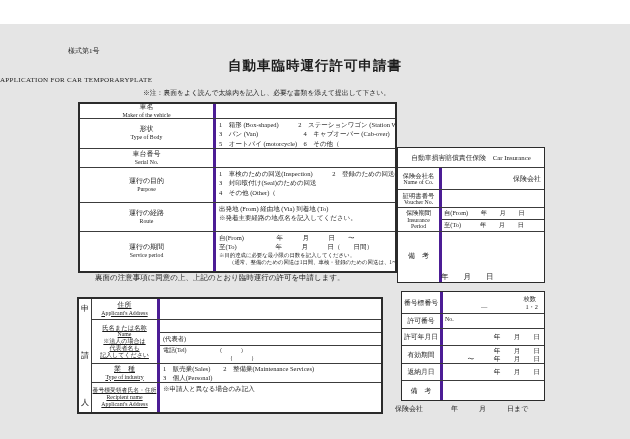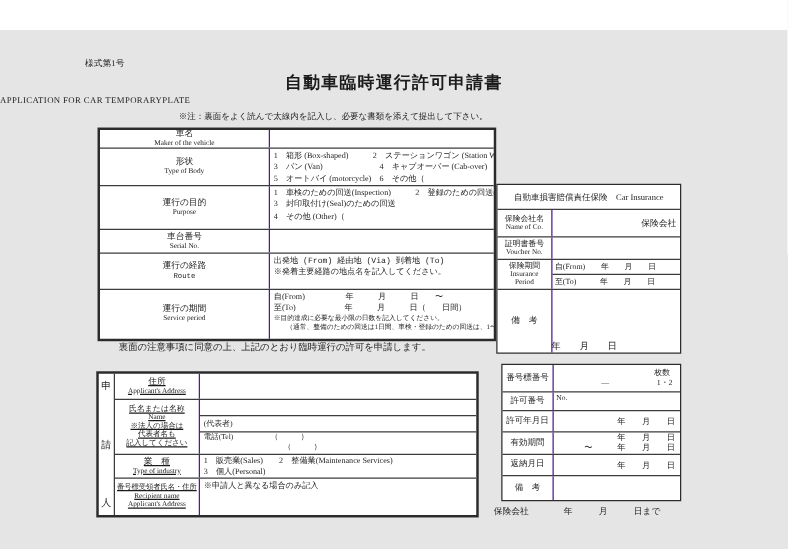--- a/index.html
+++ b/index.html
@@ -8,32 +8,32 @@
   .abs{position:absolute;}
   .form-no{left:68px;top:22px;font-size:7px;}
   .title{left:0;top:33px;width:100%;text-align:center;font-size:13.5px;font-weight:bold;letter-spacing:1px;}
   .subtitle{left:0;top:52px;width:100%;text-align:left;font-size:7px;letter-spacing:0.3px;}
   .note{left:143px;top:64px;font-size:6.8px;}
 
   .tbl{border:2px solid #2b2b2b;box-sizing:border-box;display:flex;flex-direction:column;background:#fff;}
   .thin{border-width:1.5px;}
   .trow{display:flex;border-bottom:1px solid #3c3c3c;box-sizing:border-box;min-height:0;}
   .trow.last{border-bottom:none;flex:1;}
-  .lblc{border-right:1px solid #4c1d95;display:flex;flex-direction:column;align-items:center;
+  .lblc{border-right:3px solid #4c1d95;display:flex;flex-direction:column;align-items:center;
         justify-content:center;text-align:center;flex-shrink:0;box-sizing:border-box;line-height:1.12;}
   .ja{font-size:7px;} .en{font-size:5.8px;}
   .valc{flex:1;box-sizing:border-box;padding:1px 3px;font-size:6.5px;min-width:0;overflow:hidden;}
   .ln{line-height:9.4px;white-space:pre;}
   .sm{font-size:5.4px;line-height:7px;white-space:pre;}
   .flexln{display:flex;justify-content:space-between;line-height:9.4px;white-space:pre;padding-right:36px;}
 
   
   .vt{left:78px;top:78px;width:319px;height:171px;}
   .vt .lblc{width:136px;}
-  .vt-r1{height:15px;} .vt-r2{height:30px;} .vt-r3{height:19px;} .vt-r4{height:35px;} .vt-r5{height:29px;font-family:Liberation Mono, monospace;}
+  .vt-r1{height:15px;} .vt-r2{height:30px;} .vt-r3{height:19px;} .vt-r4{height:35px;} .vt-r5{height:29px;}
 
   
   .ins{left:397px;top:123px;width:148px;height:136px;}
   .ins .lblc{width:44px;}
   .ins-head{height:20px;display:flex;align-items:center;justify-content:center;font-size:6.8px;
             border-bottom:1px solid #3c3c3c;white-space:pre;box-sizing:border-box;}
   .ins-r1{height:22px;} .ins-r2{height:18px;} .ins-r3{height:24px;}
   .vright{flex:1;display:flex;align-items:center;justify-content:flex-end;font-size:7px;padding-right:3px;box-sizing:border-box;}
   .halfwrap{flex:1;display:flex;flex-direction:column;min-width:0;}
   .half{flex:1;display:flex;align-items:center;font-size:6.3px;padding-left:2px;white-space:pre;box-sizing:border-box;}
@@ -100,37 +100,37 @@
       <div class="lblc">
         <div class="ja">形状</div>
         <div class="en">Type of Body</div>
       </div>
       <div class="valc">
         <div class="ln">1　箱形 (Box-shaped)　　　2　ステーションワゴン (Station Wagon)</div>
         <div class="ln">3　バン (Van)　　　　　　　4　キャブオーバー (Cab-over)</div>
         <div class="ln">5　オートバイ (motorcycle)　6　その他（　　　　　　　　　　）</div>
       </div>
     </div>
+    <div class="trow vt-r3">
+      <div class="lblc">
+        <div class="ja">車台番号</div>
+        <div class="en">Serial No.</div>
+      </div>
+      <div class="valc"></div>
+    </div>
     <div class="trow vt-r4">
       <div class="lblc">
         <div class="ja">運行の目的</div>
         <div class="en">Purpose</div>
       </div>
       <div class="valc">
         <div class="ln">1　車検のための回送(Inspection)　　　2　登録のための回送(Registration)</div>
         <div class="ln">3　封印取付け(Seal)のための回送</div>
         <div class="ln">4　その他 (Other)（　　　　　　　　　　　　　　　　　　　）</div>
       </div>
-    </div>
-    <div class="trow vt-r3">
-      <div class="lblc">
-        <div class="ja">車台番号</div>
-        <div class="en">Serial No.</div>
-      </div>
-      <div class="valc"></div>
     </div>
     <div class="trow vt-r5">
       <div class="lblc">
         <div class="ja">運行の経路</div>
         <div class="en">Route</div>
       </div>
       <div class="valc">
         <div class="ln">出発地 (From) 経由地 (Via) 到着地 (To)</div>
         <div class="ln">※発着主要経路の地点名を記入してください。</div>
       </div>

